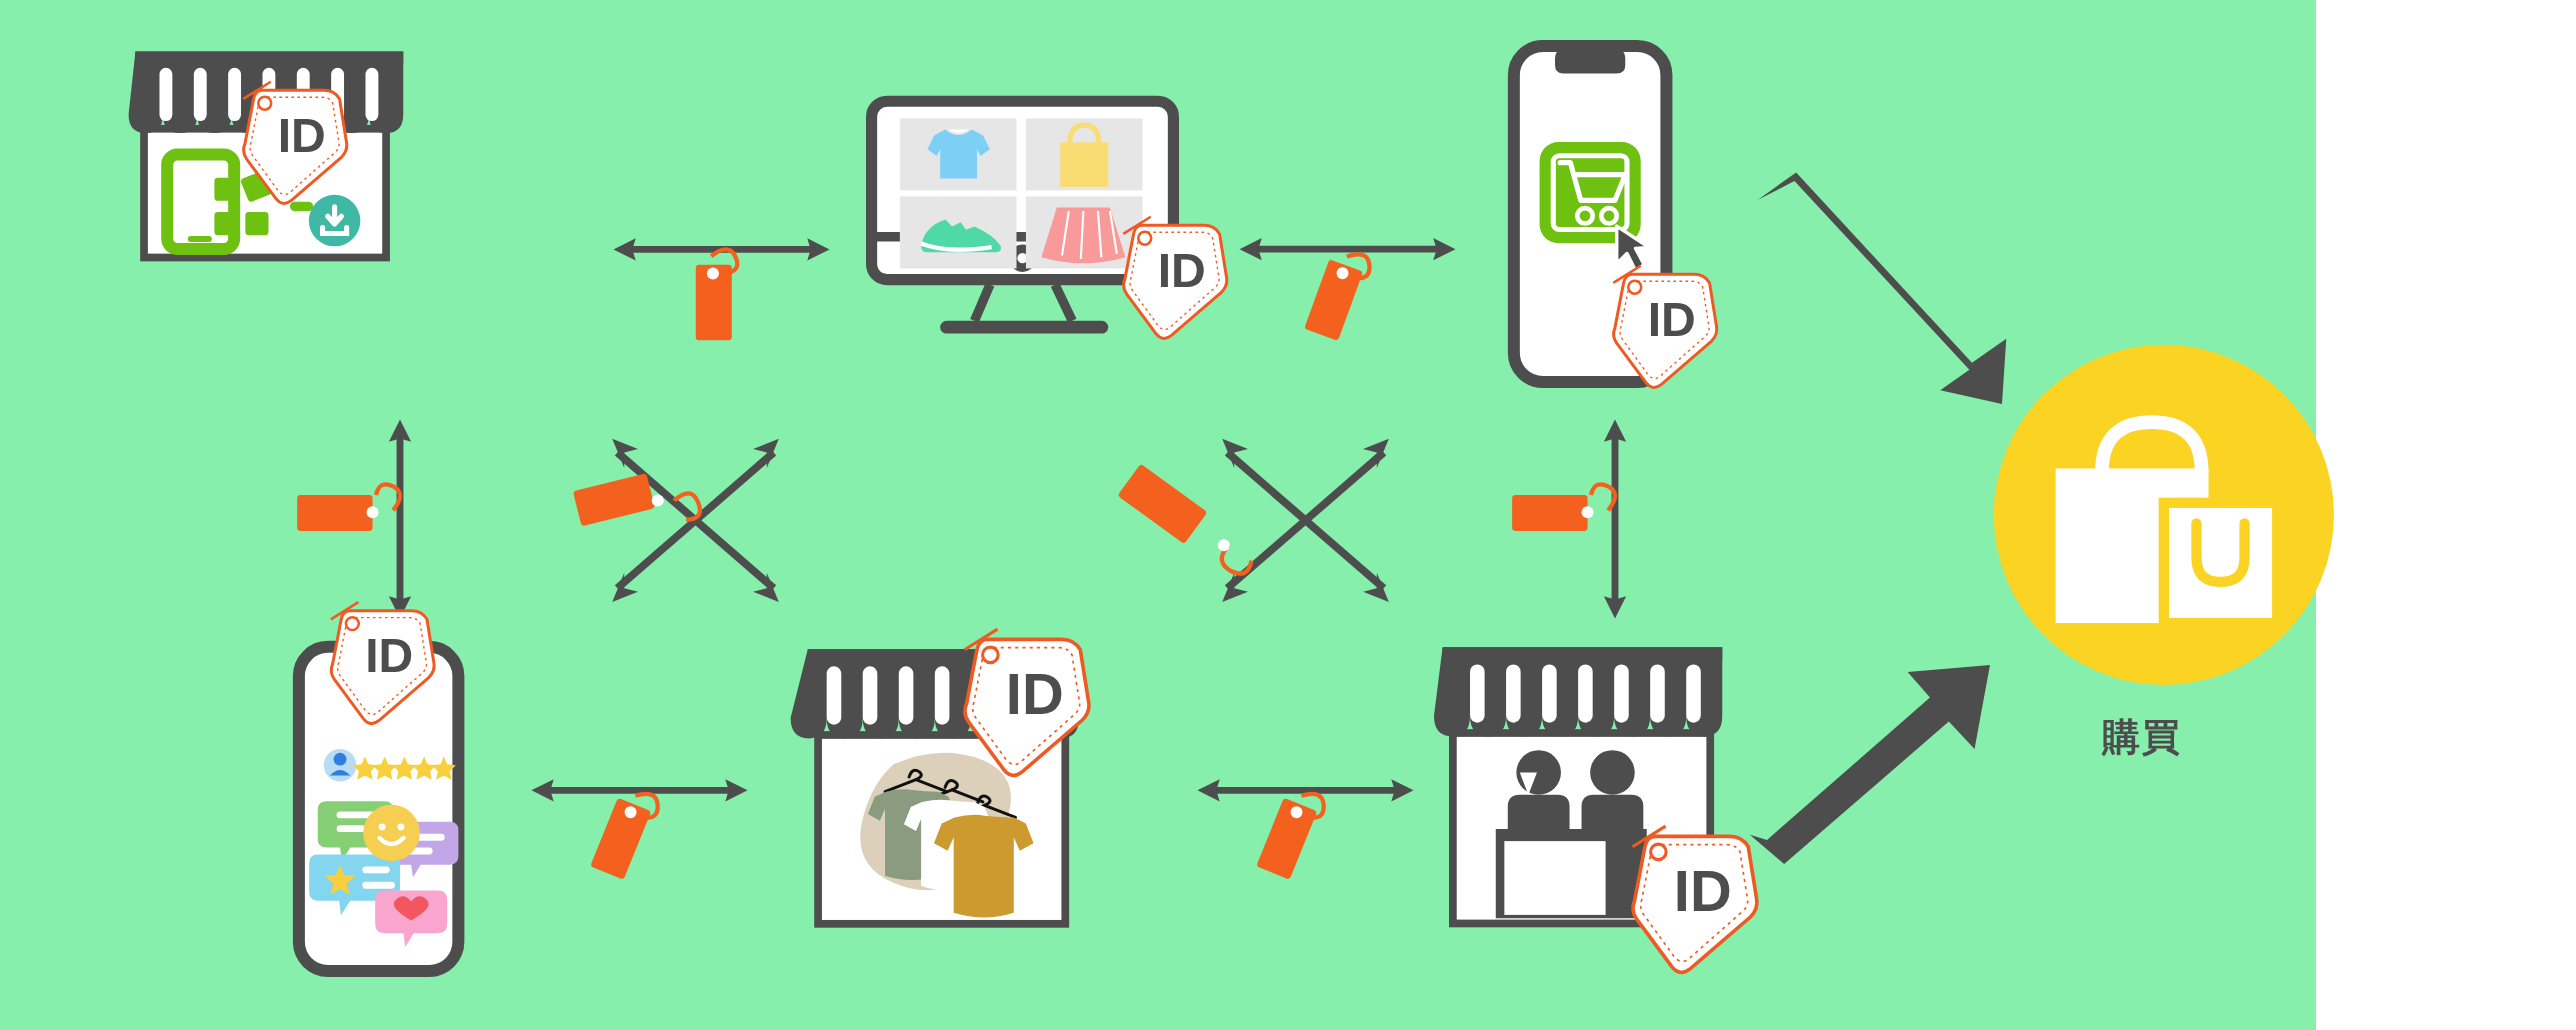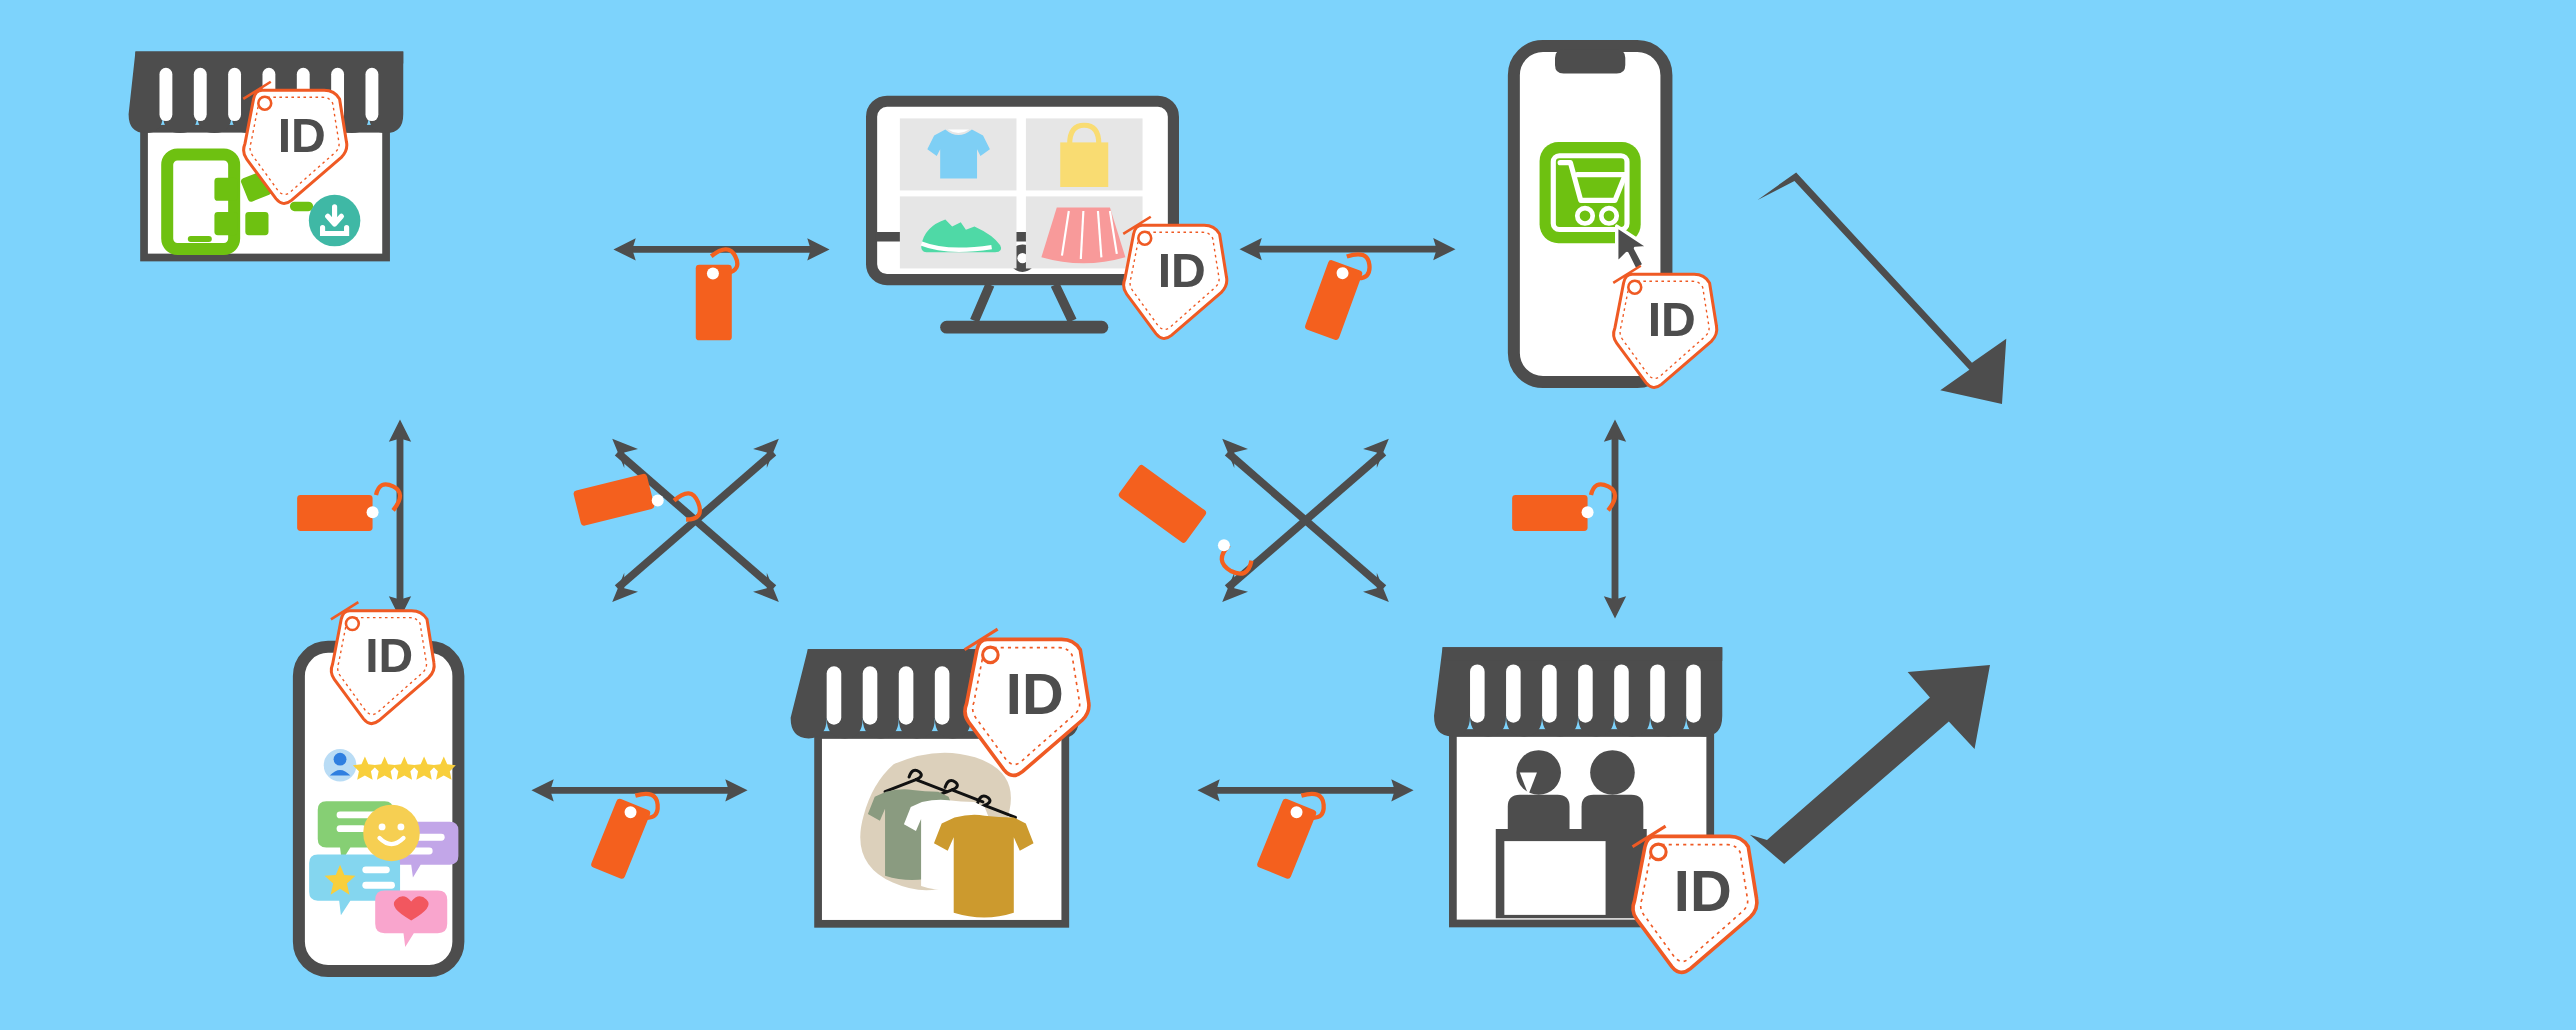--- a/index.html
+++ b/index.html
@@ -1,20 +1,20 @@
 <!DOCTYPE html>
 <html style="font-size:13.7px"><head>
 <meta charset="utf-8">
 <style>
   html,body{margin:0;padding:0;background:#ffffff;}
   body{
     font-family:"Liberation Sans","DejaVu Sans",sans-serif;
     width:2576px;height:1030px;overflow:hidden;position:relative;
   }
-  #stage{position:relative;width:2576px;height:1030px;background:#7dd3fc;}
+  #stage{position:relative;width:2316px;height:1030px;background:#86efac;}
   .node{position:absolute;}
   svg{display:block;overflow:visible;}
   .jp-label{
     position:absolute;
     font-family:"DejaVu Sans","Liberation Sans",sans-serif;
     font-weight:bold;
     color:#4d4d4d;
     white-space:nowrap;
     letter-spacing:1.7px;
   }
@@ -424,15 +424,28 @@
       </svg>
     </div>
   </div>
 
   <div class="node" style="left:1743px;top:653px;">
     <svg width="283" height="223" viewBox="0 0 330 260">
       <path d="M8 212 L48 246 L240 80 L270 112 L288 14 L192 22 L218 52 L28 218 Z" fill="#4d4d4d"></path>
     </svg>
   </div>
 
+  <div class="node" style="left:1992px;top:343px;">
+    <svg width="378" height="378" viewBox="0 0 440 440">
+      <circle cx="200" cy="200" r="198" fill="#fbd323"></circle>
+      <g fill="#ffffff">
+        <path d="M128 150 q0 -58 58 -58 q58 0 58 58" fill="none" stroke="#ffffff" stroke-width="16"></path>
+        <rect x="74" y="146" width="178" height="180"></rect>
+        <rect x="200" y="186" width="132" height="140" fill="#ffffff"></rect>
+      </g>
+      <rect x="200" y="186" width="132" height="140" fill="none" stroke="#fbd323" stroke-width="12"></rect>
+      <path d="M238 210 v40 q0 28 28 28 q28 0 28 -28 v-40" fill="none" stroke="#fbd323" stroke-width="12" stroke-linecap="round"></path>
+    </svg>
+    <div class="jp-label" style="left:110px;top:369px;font-size:38px;">購買</div>
+  </div>
 
 </div>
 
 
 </body></html>

